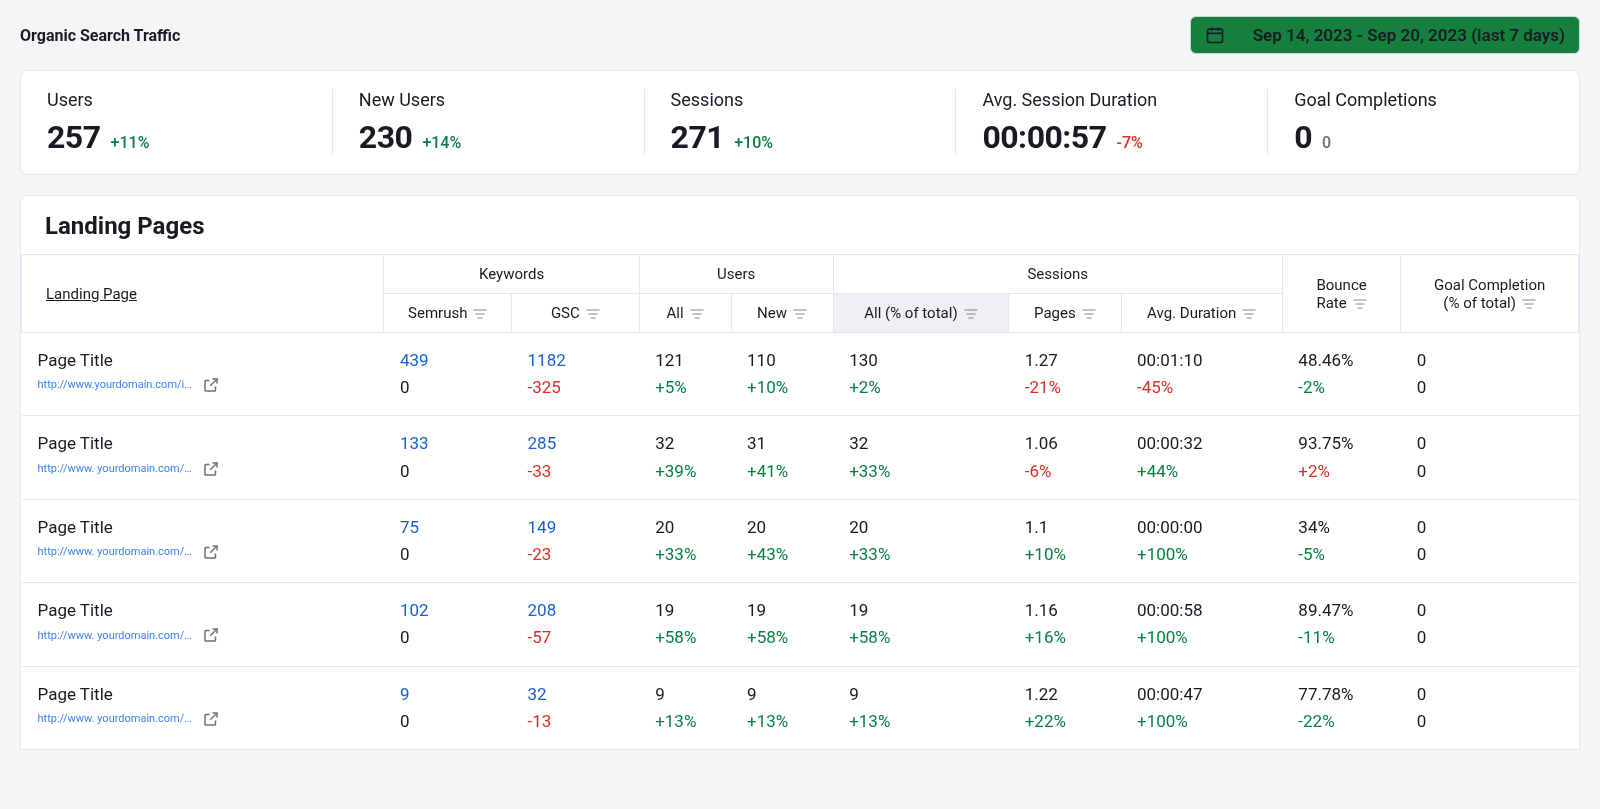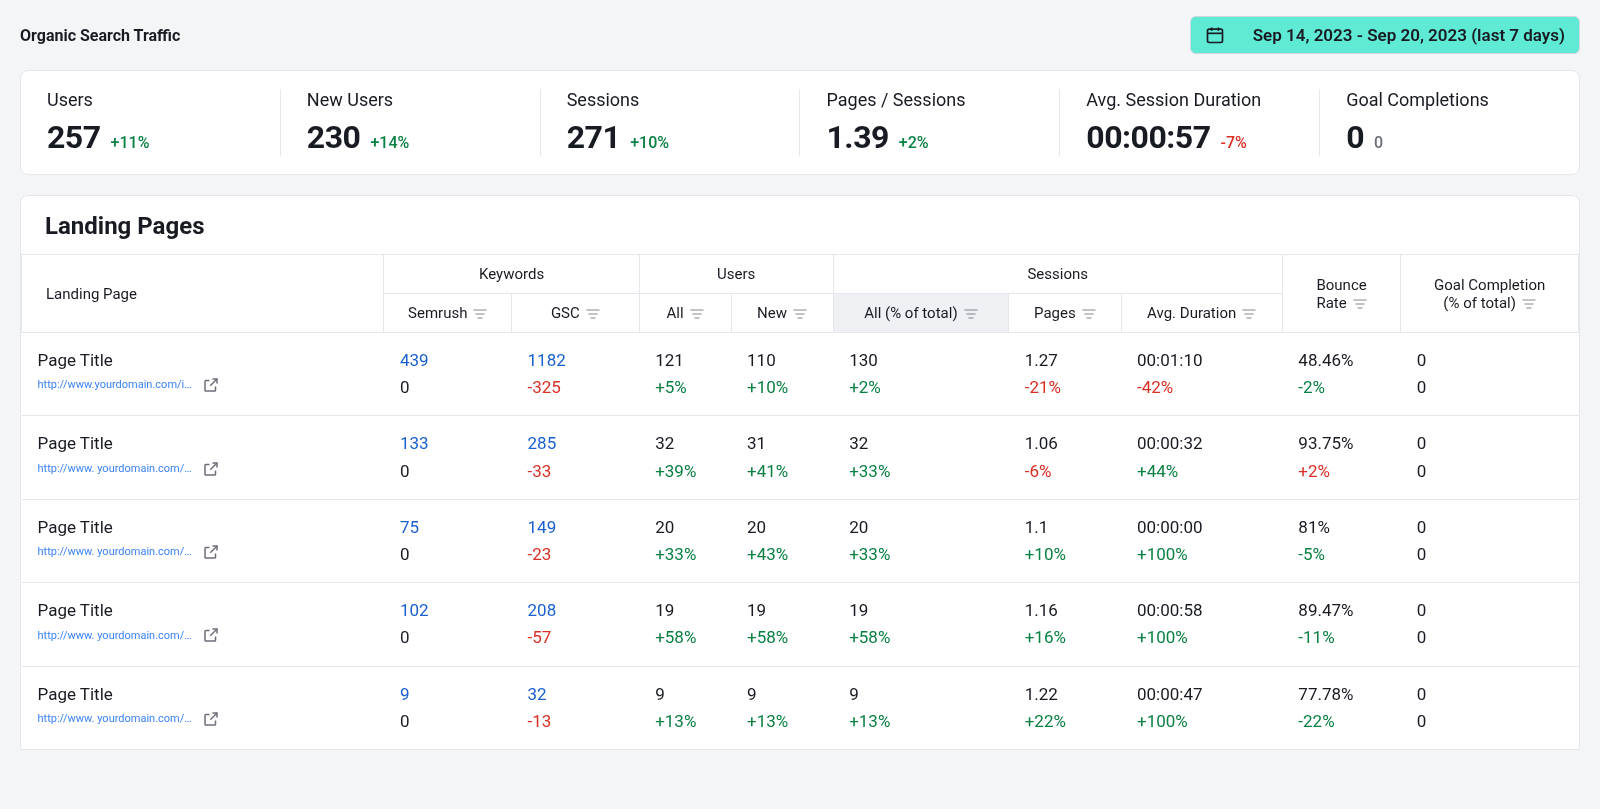--- a/index.html
+++ b/index.html
@@ -17,21 +17,21 @@
     margin-bottom: 16px;
   }
   .page-title {
     font-size: 16px;
     font-weight: 700;
   }
   .date-picker {
     display: inline-flex;
     align-items: center;
     gap: 28px;
-    background: #5eead4;
+    background: #15803d;
     border: 1px solid #d1d5dd;
     border-radius: 6px;
     padding: 8px 14px;
     font-size: 17px;
     font-weight: 600;
     cursor: pointer;
     justify-content: space-between;
   }
   .cal-icon {
     display: inline-flex;
@@ -100,21 +100,21 @@
     text-align: center;
     white-space: nowrap;
   }
   thead th.sorted { background: #eef0f3; margin-left: 6px; }
   th .sort-icon {
     display: inline-flex;
     vertical-align: middle;
     margin-left: 6px;
     opacity: .55;
   }
-  thead th.left { text-align: left; padding-left: 24px; }
+  thead th.left { text-align: left; padding-left: 24px; text-decoration: underline; }
   tbody td {
     border-top: 1px solid #e5e7ec;
     padding: 14px 16px;
     vertical-align: top;
     text-align: left;
     font-size: 17px;
     line-height: 1.6;
   }
   tbody td.lp {
     text-align: left;
@@ -187,27 +187,20 @@
       </div>
     </div>
     <div class="kpi">
       <div class="kpi-label">Sessions</div>
       <div class="kpi-value-row">
         <span class="kpi-value">271</span>
         <span class="kpi-delta pos">+10%</span>
       </div>
     </div>
     <div class="kpi">
-      <div class="kpi-label">Pages / Sessions</div>
-      <div class="kpi-value-row">
-        <span class="kpi-value">1.39</span>
-        <span class="kpi-delta pos">+2%</span>
-      </div>
-    </div>
-    <div class="kpi">
       <div class="kpi-label">Avg. Session Duration</div>
       <div class="kpi-value-row">
         <span class="kpi-value">00:00:57</span>
         <span class="kpi-delta neg">-7%</span>
       </div>
     </div>
     <div class="kpi">
       <div class="kpi-label">Goal Completions</div>
       <div class="kpi-value-row">
         <span class="kpi-value">0</span>
@@ -324,21 +317,21 @@
           <td>
             <span class="cell-top ">130</span>
             <span class="cell-bot pos">+2%</span>
           </td>
           <td>
             <span class="cell-top ">1.27</span>
             <span class="cell-bot neg">-21%</span>
           </td>
           <td>
             <span class="cell-top ">00:01:10</span>
-            <span class="cell-bot neg">-42%</span>
+            <span class="cell-bot neg">-45%</span>
           </td>
           <td>
             <span class="cell-top ">48.46%</span>
             <span class="cell-bot pos">-2%</span>
           </td>
           <td>
             <span class="cell-top ">0</span>
             <span class="cell-bot ">0</span>
           </td>
         </tr>
@@ -429,21 +422,21 @@
           </td>
           <td>
             <span class="cell-top ">1.1</span>
             <span class="cell-bot pos">+10%</span>
           </td>
           <td>
             <span class="cell-top ">00:00:00</span>
             <span class="cell-bot pos">+100%</span>
           </td>
           <td>
-            <span class="cell-top ">81%</span>
+            <span class="cell-top ">34%</span>
             <span class="cell-bot pos">-5%</span>
           </td>
           <td>
             <span class="cell-top ">0</span>
             <span class="cell-bot ">0</span>
           </td>
         </tr>
         <tr>
           <td class="lp">
             <div class="row-title">Page Title</div>

